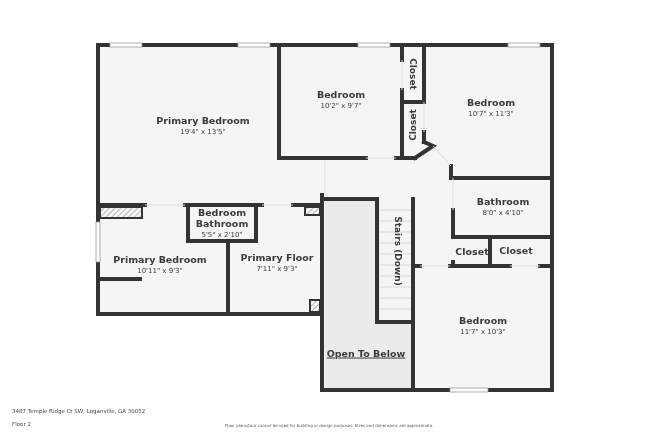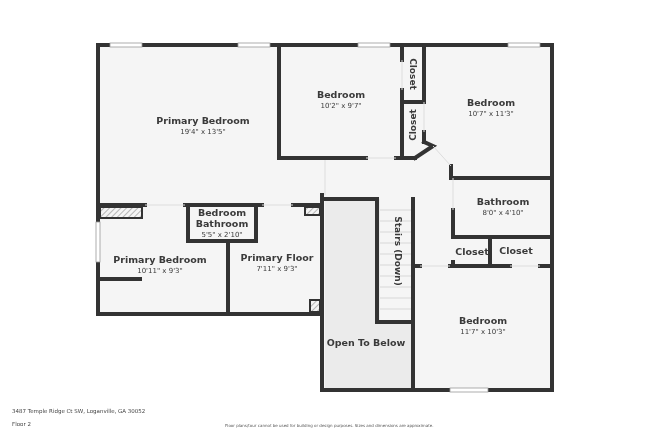--- a/index.html
+++ b/index.html
@@ -158,21 +158,21 @@
   <span class="d">10'11" x 9'3"</span>
 </div>
 <div class="lbl" style="left:277px;top:263px;">
   <span class="n">Primary Floor</span>
   <span class="d">7'11" x 9'3"</span>
 </div>
 <div class="lbl" style="left:483px;top:326px;">
   <span class="n">Bedroom</span>
   <span class="d">11'7" x 10'3"</span>
 </div>
-<div class="lbl" style="left:366px;top:343px;">
+<div class="lbl" style="left:366px;top:354px;text-decoration:underline;">
   <span class="n">Open To Below</span>
 </div>
 
 <div class="vert" style="left:397px;top:251px;line-height:1.1;text-align:center;">
   <span>Stairs</span>
   <span>(Down)</span>
 </div>
 
 <div class="vert" style="left:413px;top:74px;">Closet</div>
 <div class="vertn" style="left:413px;top:125px;">Closet</div>

